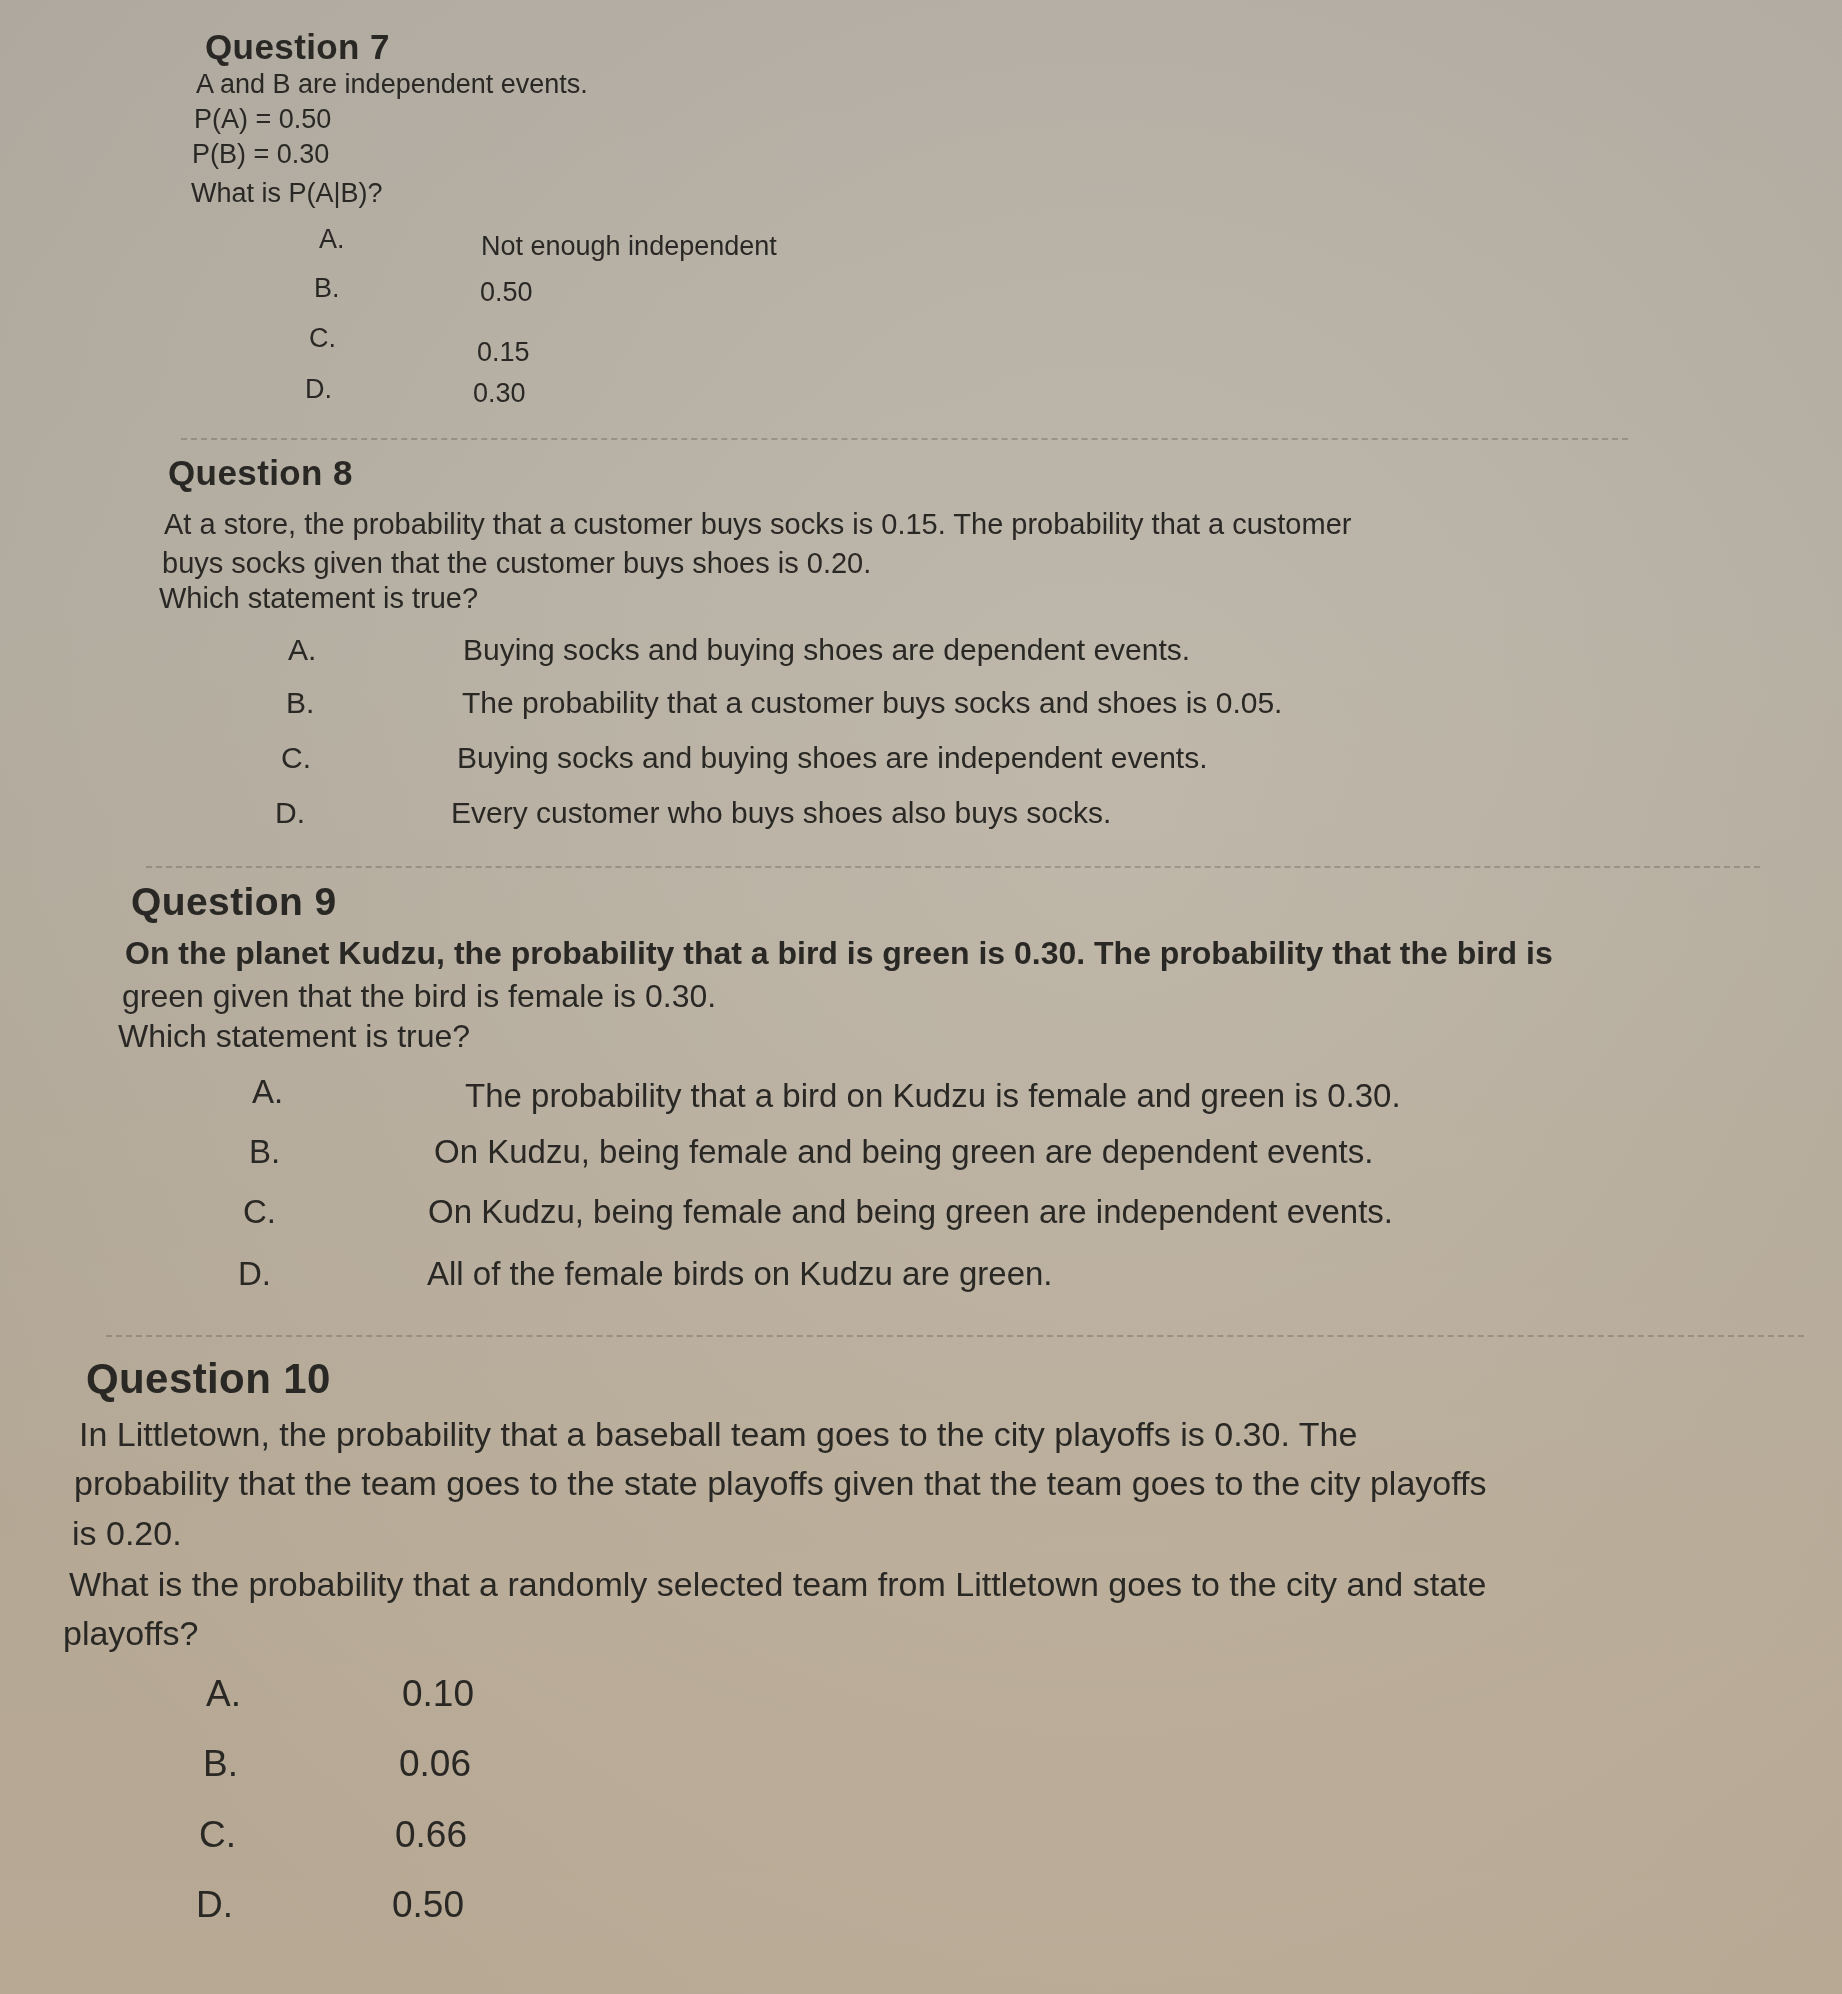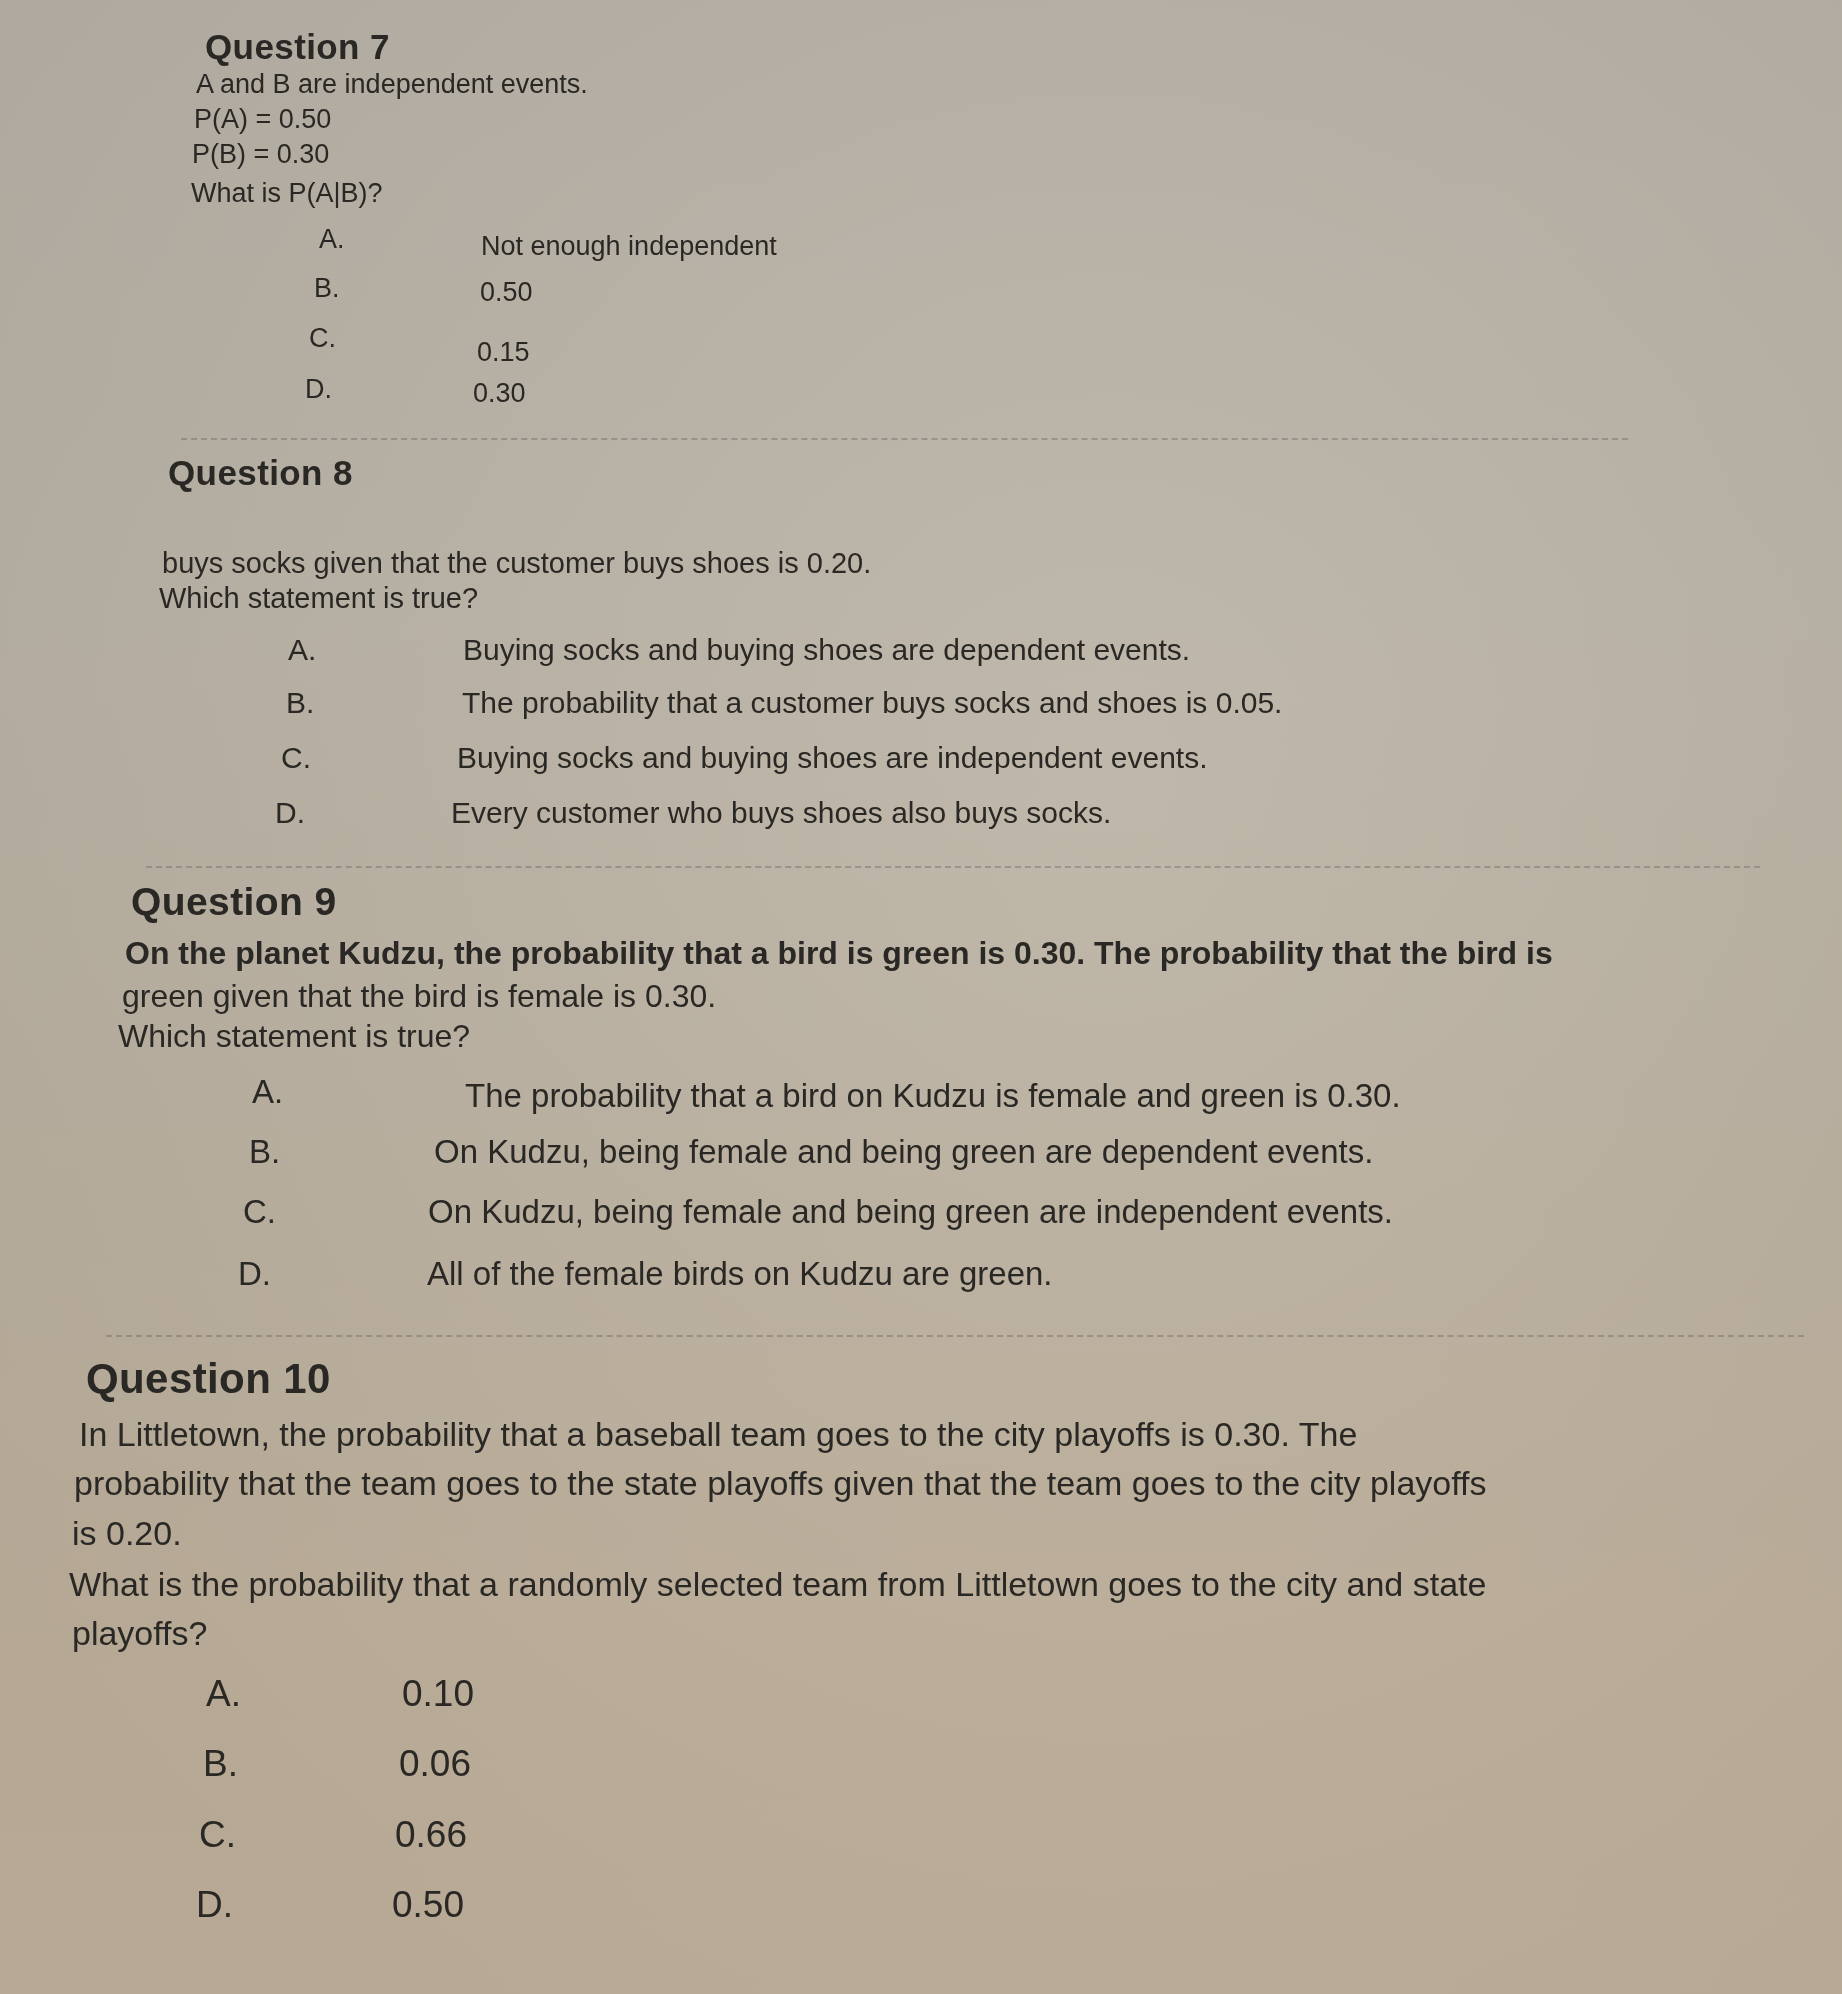--- a/index.html
+++ b/index.html
@@ -71,20 +71,21 @@
   <div class="opt" style="left:305px;top:374px;font-size:27px;">
     <span class="letter">D.</span>
     <span class="text" style="left:168px;top:3.5px;">0.30</span>
   </div>
 </section>
 
 <div class="sep" style="left:181px;top:438px;width:1447px;"></div>
 
 <section id="q8" class="q" style="left:0;top:0;width:1842px;height:847px;">
   <h2 class="q-title">Question 8</h2>
+  <p class="q-text" style="left:164px;top:508px;">At a store, the probability that a customer buys socks is 0.15. The probability that a customer</p>
   <p class="q-text" style="left:162px;top:547px;text-align:right;">buys socks given that the customer buys shoes is 0.20.</p>
   <p class="q-text" style="left:159px;top:582px;">Which statement is true?</p>
 
   <div class="opt" style="left:288px;top:633px;font-size:30px;">
     <span class="letter">A.</span>
     <span class="text" style="left:175px;top:0;">Buying socks and buying shoes are dependent events.</span>
   </div>
   <div class="opt" style="left:286px;top:686px;font-size:30px;">
     <span class="letter">B.</span>
     <span class="text" style="left:176px;top:0;">The probability that a customer buys socks and shoes is 0.05.</span>
@@ -126,21 +127,21 @@
 </section>
 
 <div class="sep" style="left:106px;top:1335px;width:1698px;"></div>
 
 <section id="q10" class="q" style="left:0;top:0;width:1842px;height:1995px;">
   <h2 class="q-title">Question 10</h2>
   <p class="q-text" style="left:79px;top:1415px;">In Littletown, the probability that a baseball team goes to the city playoffs is 0.30. The</p>
   <p class="q-text" style="left:74px;top:1464px;">probability that the team goes to the state playoffs given that the team goes to the city playoffs</p>
   <p class="q-text" style="left:72px;top:1514px;">is 0.20.</p>
   <p class="q-text" style="left:69px;top:1565px;">What is the probability that a randomly selected team from Littletown goes to the city and state</p>
-  <p class="q-text" style="left:72px;top:1614px;">playoffs?</p>
+  <p class="q-text" style="left:63px;top:1614px;">playoffs?</p>
 
   <div class="opt" style="left:206px;top:1673px;font-size:37px;">
     <span class="letter">A.</span>
     <span class="text" style="left:196px;top:0;">0.10</span>
   </div>
   <div class="opt" style="left:203px;top:1743px;font-size:37px;">
     <span class="letter">B.</span>
     <span class="text" style="left:196px;top:0;">0.06</span>
   </div>
   <div class="opt" style="left:199px;top:1814px;font-size:37px;">

